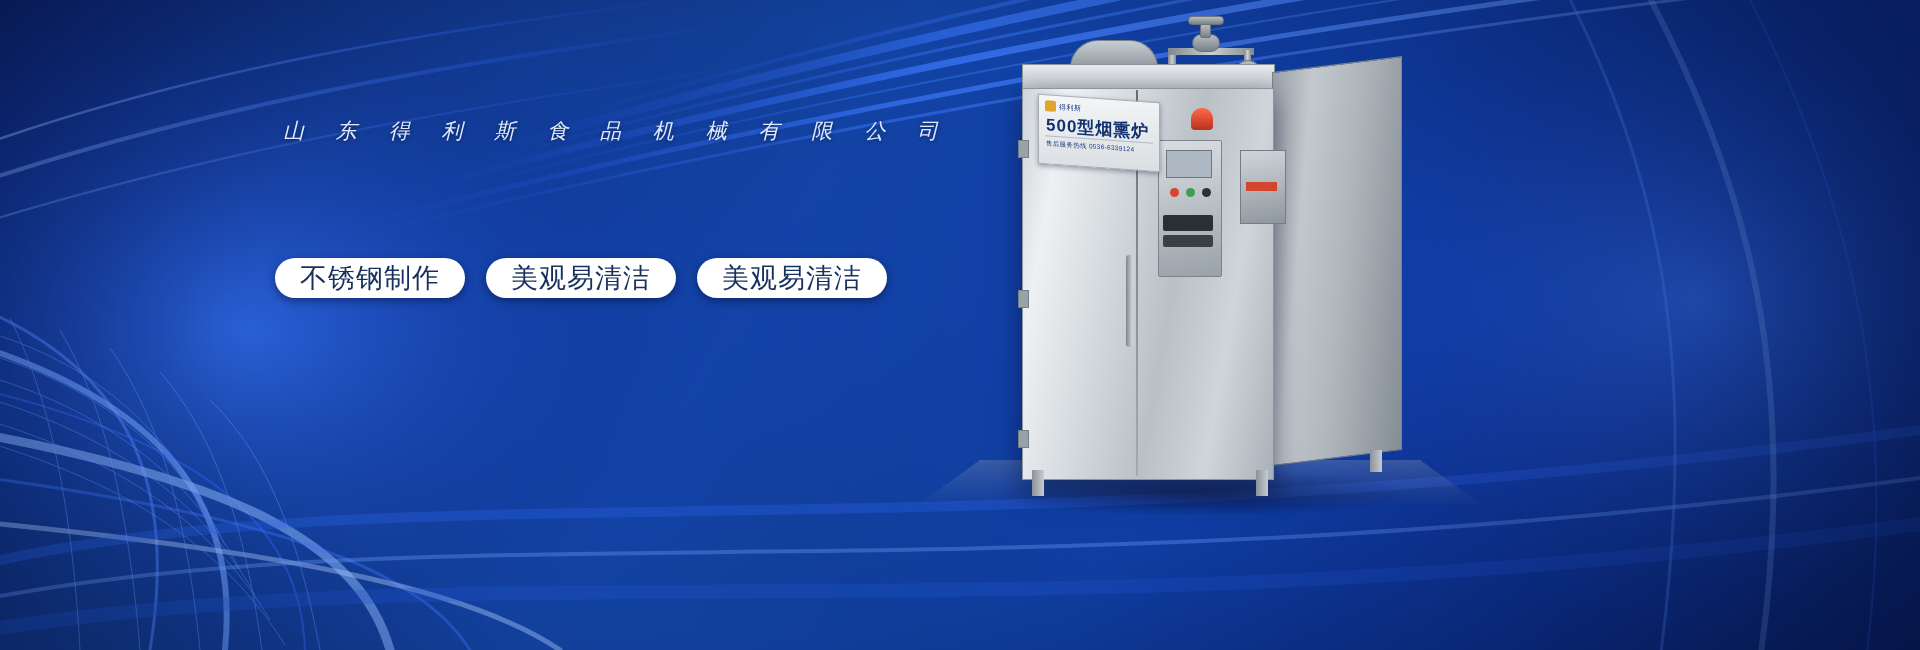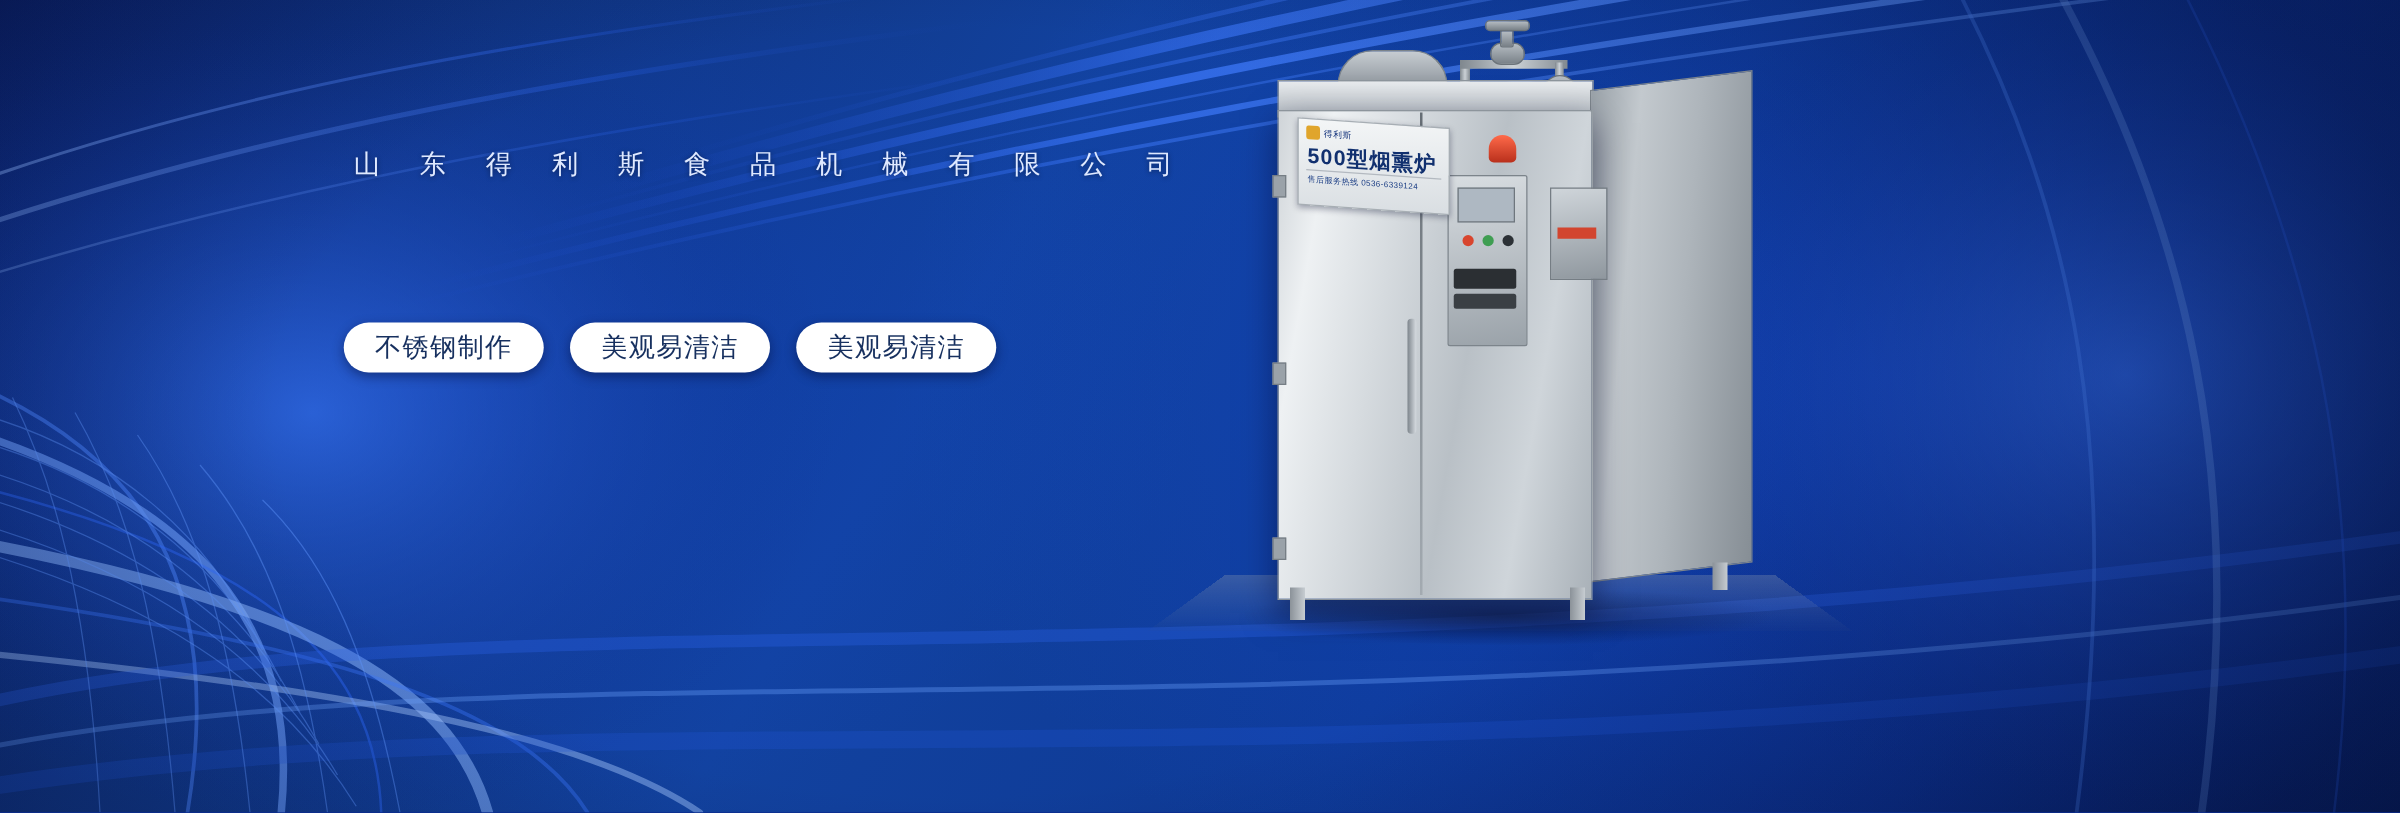--- a/index.html
+++ b/index.html
@@ -22,32 +22,33 @@
     background:radial-gradient(ellipse 1200px 680px at 760px 330px, rgba(0,0,0,0) 45%, rgba(2,10,45,.45) 100%);
   }
 
   
   .content{position:absolute;left:0;top:0;width:860px;height:650px;}
   .company{
     position:absolute;left:283px;top:117px;
     font-size:21px;letter-spacing:13px;color:#dfe9ff;font-weight:400;
     text-shadow:0 1px 4px rgba(0,0,0,.45);
     white-space:nowrap;
+    font-style:italic;
   }
   .headline{
     position:absolute;left:307px;top:163px;
     font-size:63px;font-weight:bold;color:#ffdd00;letter-spacing:3px;
     line-height:1;white-space:nowrap;
     text-shadow:2px 3px 7px rgba(0,10,60,.55);
   }
   .pills{position:absolute;left:275px;top:258px;display:flex;gap:21px;}
   .pill{
     height:40px;border-radius:20px;background:#ffffff;
     display:flex;align-items:center;justify-content:center;
-    padding:0 25px;font-size:21px;color:#17305f;letter-spacing:1px;
+    padding:0 25px;font-size:27px;color:#17305f;letter-spacing:1px;
     box-shadow:0 3px 9px rgba(0,8,45,.45);white-space:nowrap;
   }
   .desc{
     position:absolute;left:249px;top:324px;width:568px;
     font-size:17.5px;line-height:1.82;color:#eef3ff;letter-spacing:.5px;
     text-shadow:0 1px 3px rgba(0,5,40,.6);
   }
 
   
   .product{position:absolute;left:900px;top:30px;width:560px;height:510px;}

